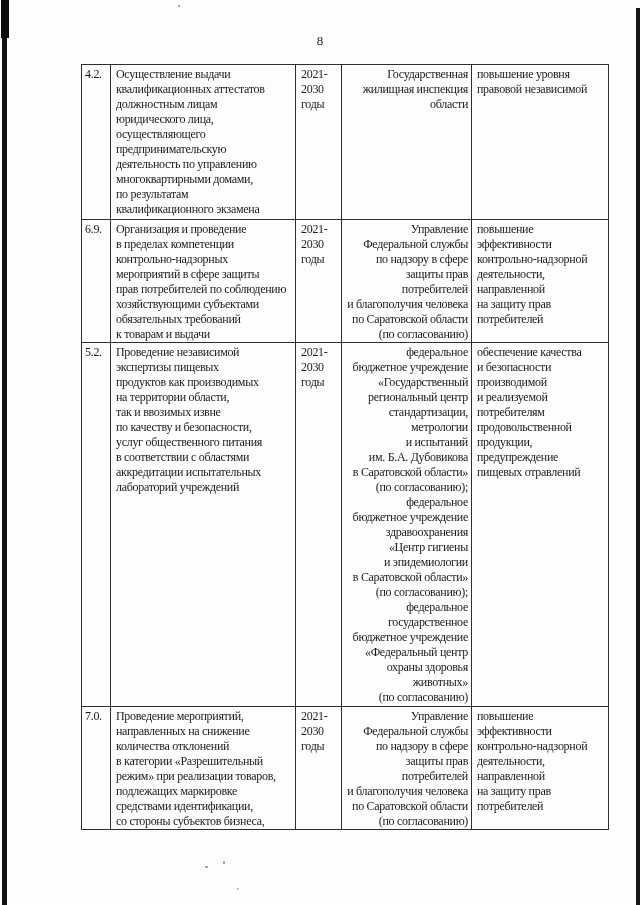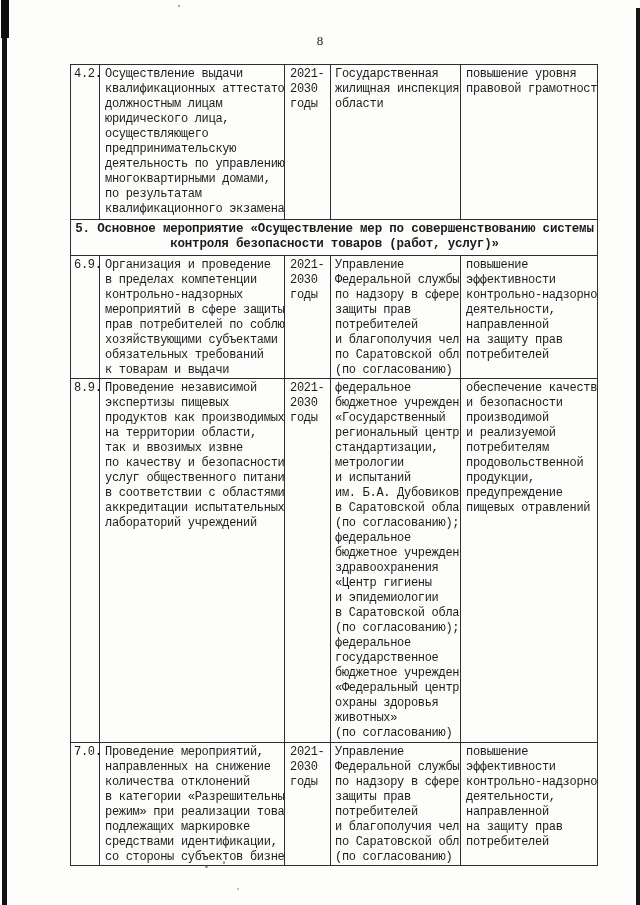--- a/index.html
+++ b/index.html
@@ -16,37 +16,37 @@
   .edge-left-top{left:1px;top:0;width:8px;height:38px;background:#0c0c0c;}
   .edge-right{right:0;top:8px;width:4px;height:897px;background:#171717;}
   .speck{position:absolute;background:#8a8a8a;border-radius:50%;}
   
   .page-number{
     position:absolute;top:33px;left:0;width:640px;
     text-align:center;font-size:13px;line-height:15px;
   }
   
   .doc-table{
-    position:absolute;left:70px;top:64px;
+    position:absolute;left:81px;top:64px;
     border-collapse:collapse;table-layout:fixed;
     width:527px;
-    font-size:12px;line-height:15px;letter-spacing:-0.3px;font-family:Liberation Mono, monospace;
+    font-size:12px;line-height:15px;letter-spacing:-0.3px;
   }
   .doc-table td{
     border:1px solid #2e2e2e;
     vertical-align:top;
     padding:2px 3px 0 4px;
     white-space:pre;
     overflow:hidden;
   }
   .doc-table{border:1.5px solid #262626;}
   td.c-num{padding-left:3px;}
   td.c-act{padding-left:5px;}
   td.c-years{padding-left:5px;}
-  td.c-exec{padding-left:4px;}
+  td.c-exec{padding-left:4px;text-align:right;}
   td.c-res{padding-left:5px;}
   tr.row-42 td{height:152px;}
   tr.row-section td{height:33px;}
   tr.row-51 td{height:117px;}
   tr.row-52 td{height:361px;}
   tr.row-53 td{height:116px;}
   tr.row-section td{
     text-align:center;font-weight:bold;
     white-space:pre-line;letter-spacing:-0.2px;
     padding-top:2px;font-size:12.5px;line-height:15px;
@@ -88,25 +88,21 @@
 многоквартирными домами,
 по результатам
 квалификационного экзамена</td>
         <td class="c-years">2021-
 2030
 годы</td>
         <td class="c-exec">Государственная
 жилищная инспекция
 области</td>
         <td class="c-res">повышение уровня
-правовой грамотности</td>
-      </tr>
-      <tr class="row-section">
-        <td colspan="5">5. Основное мероприятие «Осуществление мер по совершенствованию системы
-контроля безопасности товаров (работ, услуг)»</td>
+правовой независимой</td>
       </tr>
       <tr class="row-51">
         <td class="c-num">6.9.</td>
         <td class="c-act">Организация и проведение
 в пределах компетенции
 контрольно-надзорных
 мероприятий в сфере защиты
 прав потребителей по соблюдению
 хозяйствующими субъектами
 обязательных требований
@@ -124,21 +120,21 @@
 (по согласованию)</td>
         <td class="c-res">повышение
 эффективности
 контрольно-надзорной
 деятельности,
 направленной
 на защиту прав
 потребителей</td>
       </tr>
       <tr class="row-52">
-        <td class="c-num">8.9.</td>
+        <td class="c-num">5.2.</td>
         <td class="c-act">Проведение независимой
 экспертизы пищевых
 продуктов как производимых
 на территории области,
 так и ввозимых извне
 по качеству и безопасности,
 услуг общественного питания
 в соответствии с областями
 аккредитации испытательных
 лабораторий учреждений</td>

